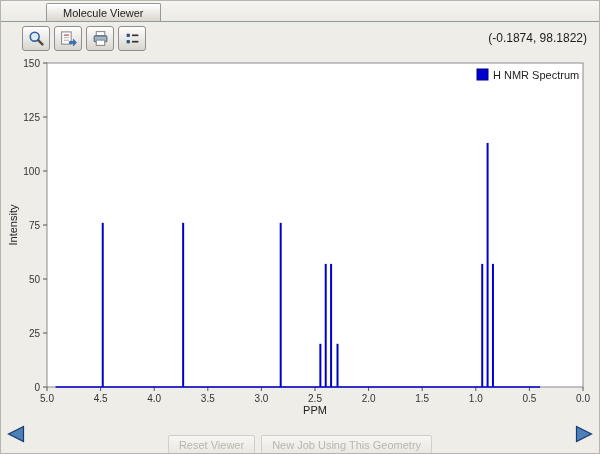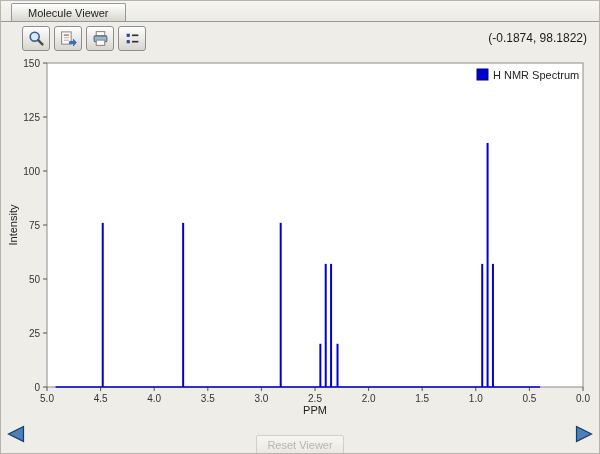--- a/index.html
+++ b/index.html
@@ -9,21 +9,21 @@
   .app {
     width:600px; height:454px;
     background:#efede8;
     border:1px solid #b7b4ad;
     position:relative; overflow:hidden;
   }
 
   
   .tabbar {
     height:21px; display:flex; align-items:flex-end;
-    padding-left:10px;
+    padding-left:45px;
     background:linear-gradient(#f7f5f1,#eceae4);
     border-bottom:1px solid #919b9c;
   }
   .tab {
     font-size:11px; color:#222;
     padding:3px 16px 2px;
     border:1px solid #919b9c; border-bottom:none;
     border-radius:2px 2px 0 0;
     margin-right:4px;
     background:linear-gradient(#ffffff,#d9d6cd);
@@ -191,20 +191,21 @@
       </svg>
   </div>
 
   <div class="bottom-bar">
     <span class="nav-arrow left">
       <svg viewBox="0 0 20 18" width="20" height="18">
         <path d="M17.5 1.5 L2.5 9 L17.5 16.5 Z" fill="#4d7fb8" stroke="#123a6e" stroke-width="1.2"></path>
       </svg>
     </span>
     <button class="footer-btn">Reset Viewer</button>
+    <button class="footer-btn">New Job Using This Geometry</button>
     <span class="nav-arrow right">
       <svg viewBox="0 0 20 18" width="20" height="18">
         <path d="M2.5 1.5 L17.5 9 L2.5 16.5 Z" fill="#4d7fb8" stroke="#123a6e" stroke-width="1.2"></path>
       </svg>
     </span>
   </div>
 
 </div>
 
 </body></html>

